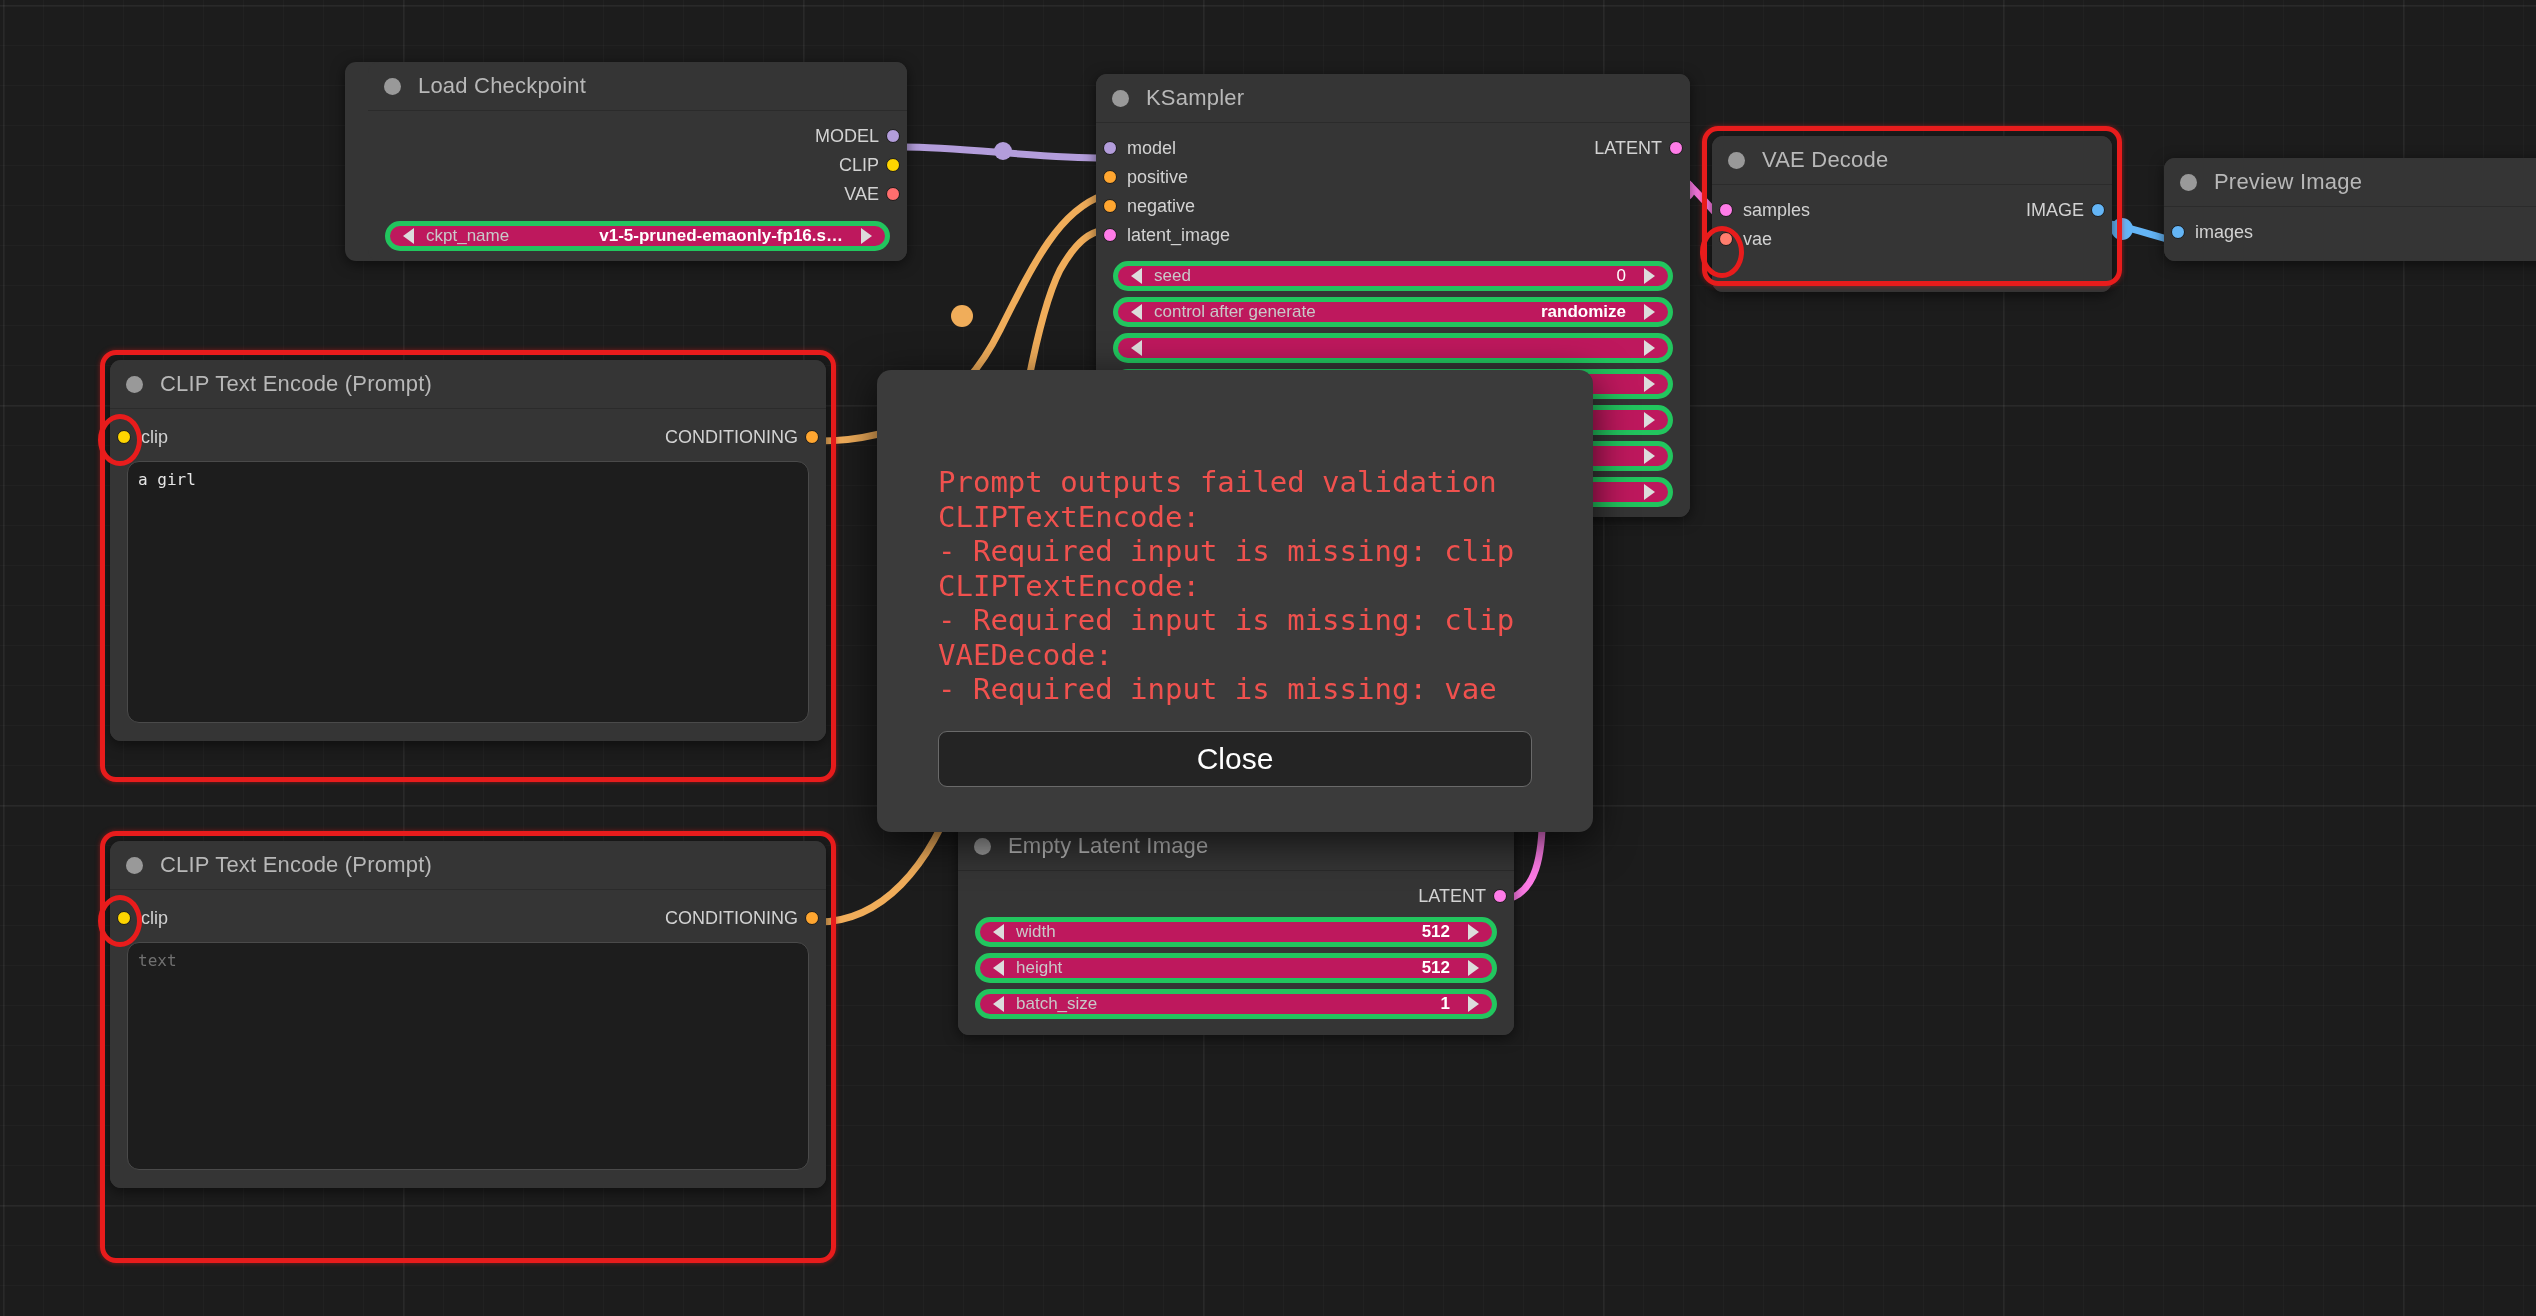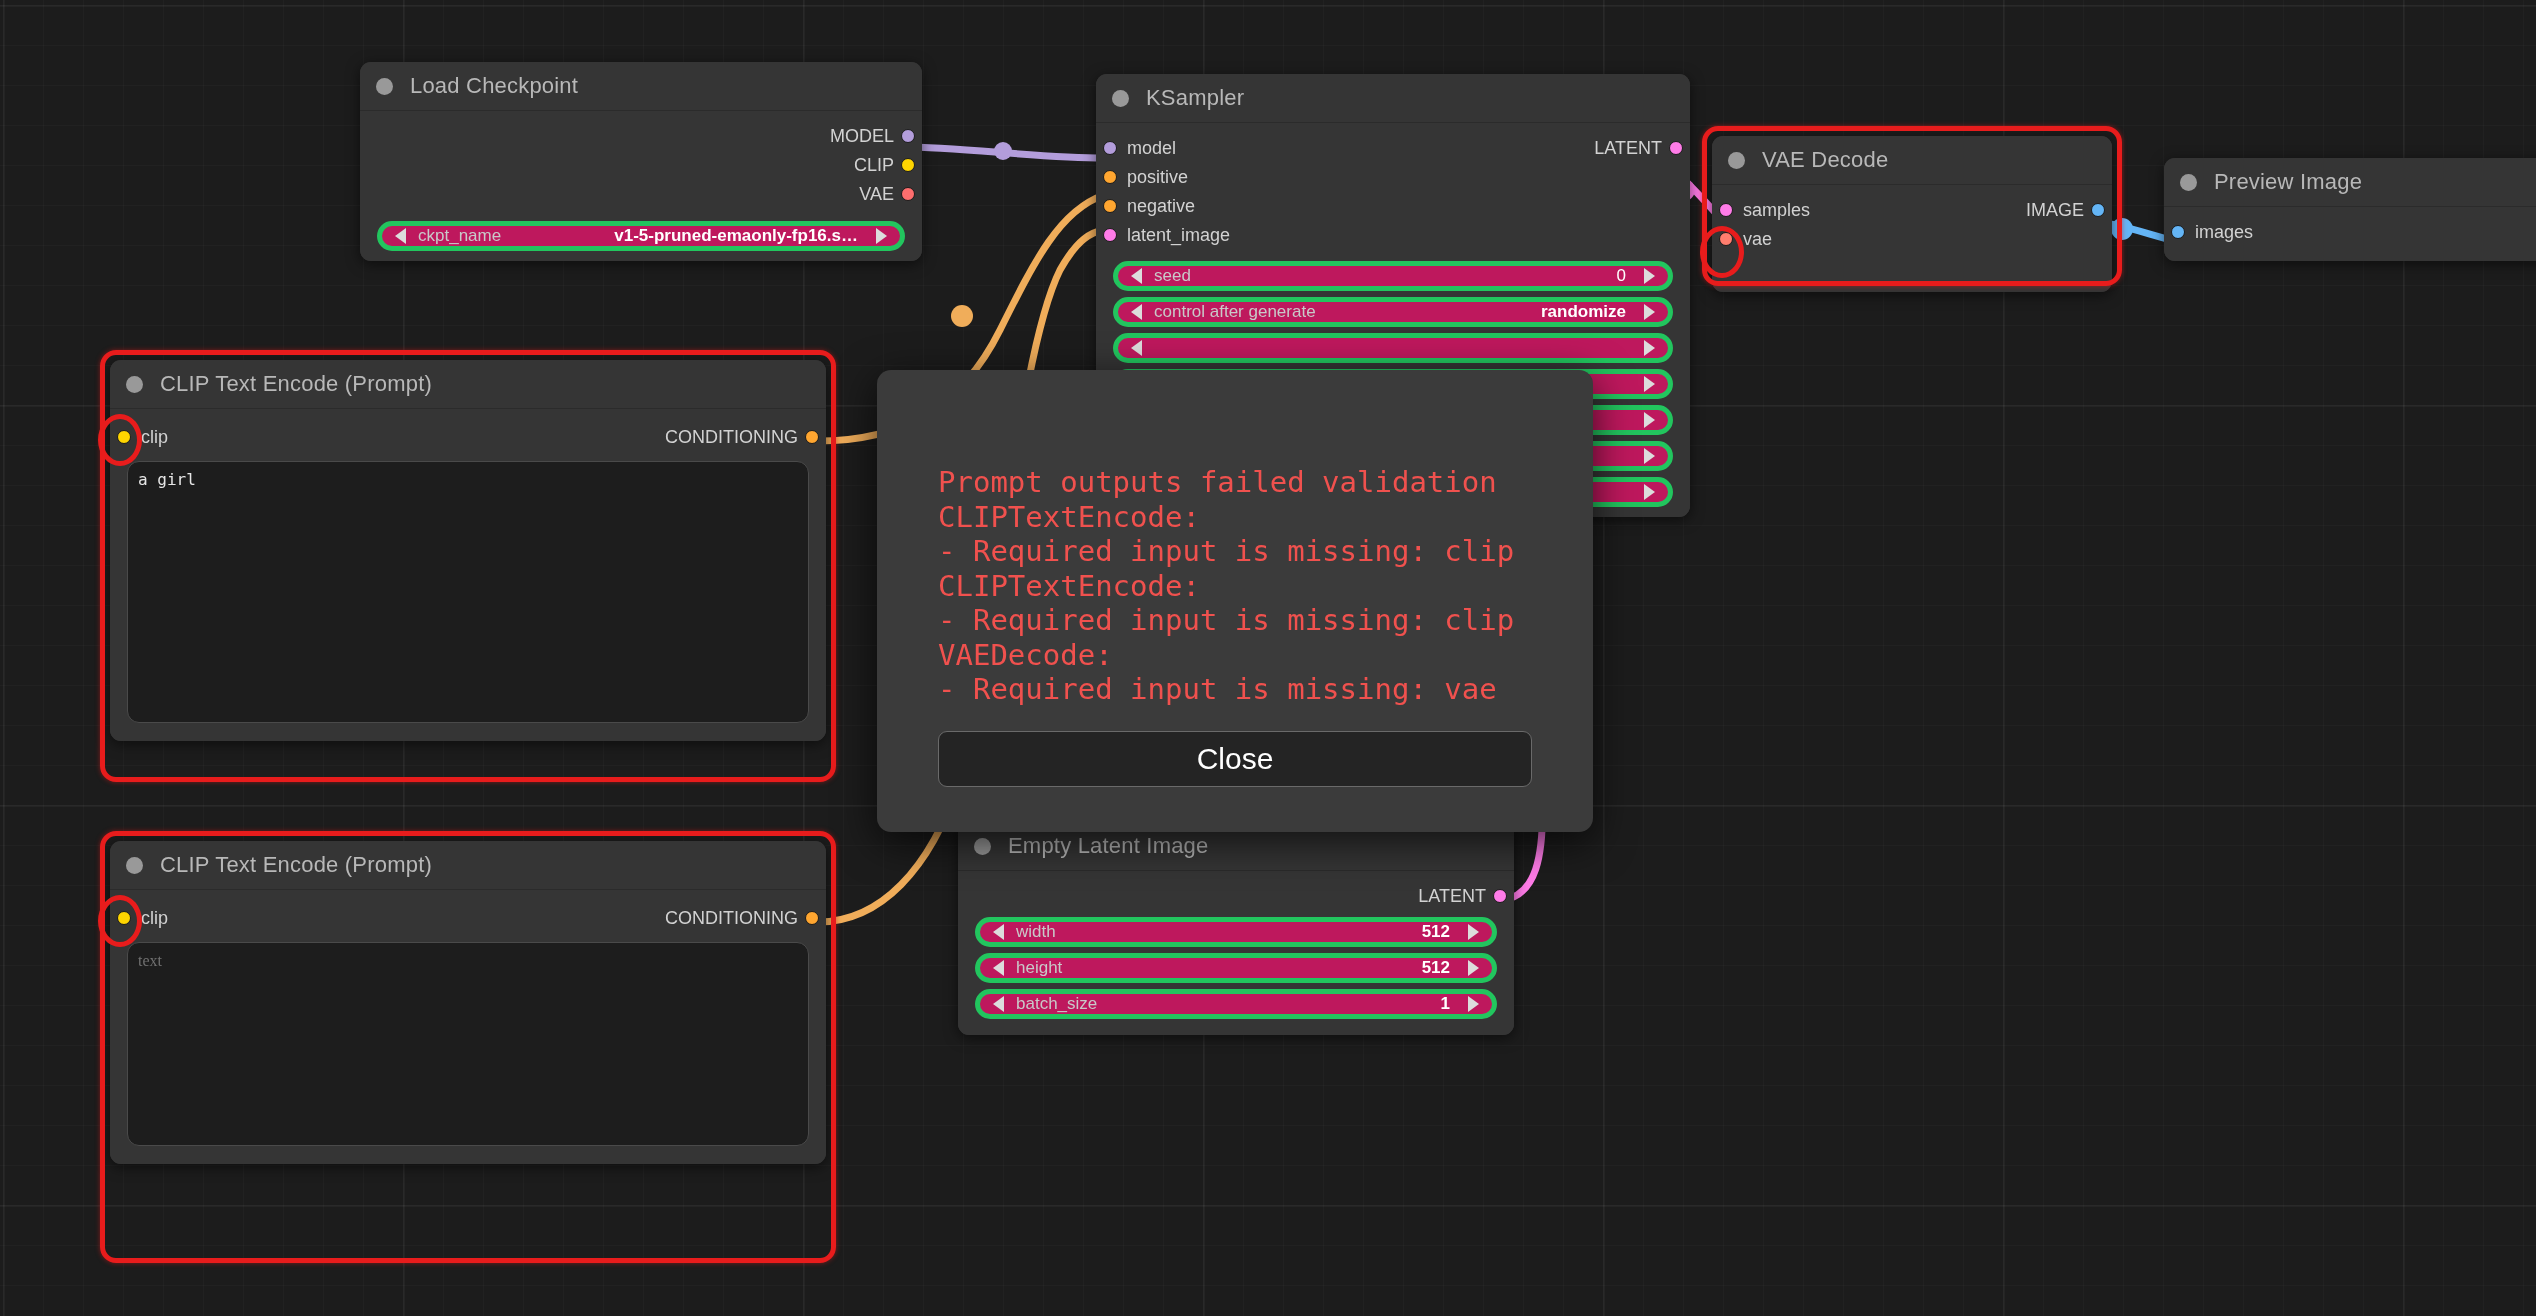--- a/index.html
+++ b/index.html
@@ -232,21 +232,21 @@
 
   <path d="M 1503,900 C 1535,895 1545,860 1542,790 C 1538,700 1500,560 1450,450 C 1410,360 1340,292 1250,276 C 1180,264 1120,266 1104,266" stroke="#ff7ce8" stroke-width="7" fill="none" stroke-linecap="round"></path>
 
   <path d="M 1638,158 C 1670,158 1690,185 1722,220" stroke="#ff7ce8" stroke-width="7" fill="none" stroke-linecap="round"></path>
   <circle cx="1684" cy="190" r="11" fill="#ff7ce8"></circle>
 
   <path d="M 2072,220 C 2110,220 2140,232 2175,241" stroke="#64b5f6" stroke-width="7" fill="none" stroke-linecap="round"></path>
   <circle cx="2122" cy="229" r="11" fill="#64b5f6"></circle>
 </svg>
 
-<div class="node" id="node-load-checkpoint" style="left:360px; top:62px; width:562px;">
+<div class="node" id="node-load-checkpoint" style="left:345px; top:62px; width:562px;padding-left:23px;">
   <div class="node-title-bar">
     <span class="node-dot"></span>
     <span class="node-title">Load Checkpoint</span>
   </div>
   <div class="node-body" style="padding-top:11px;">
     <div class="slot-row">
       <span class="port right" style="background:#b39ddb; top:7px;"></span>
       <span class="slot-out-label">MODEL</span>
     </div>
     <div class="slot-row">
@@ -395,21 +395,21 @@
     <span class="node-dot"></span>
     <span class="node-title">CLIP Text Encode (Prompt)</span>
   </div>
   <div class="node-body" style="padding-top:14px; padding-bottom:18px;">
     <div class="slot-row">
       <span class="port left" style="background:#ffd500; top:7px;"></span>
       <span class="slot-in-label">clip</span>
       <span class="port right" style="background:#ffa630; top:7px;"></span>
       <span class="slot-out-label">CONDITIONING</span>
     </div>
-    <div class="textarea placeholder" style="height:204px;font-family:Liberation Serif, serif;">
+    <div class="textarea placeholder" style="height:228px;">
       <span>text</span>
     </div>
   </div>
 </div>
 <div class="err-outline" style="left:100px; top:831px; width:736px; height:432px;"></div>
 <div class="err-ring" style="left:98px; top:895px;"></div>
 
 <div class="node" id="node-empty-latent" style="left:958px; top:822px; width:556px;">
   <div class="node-title-bar">
     <span class="node-dot"></span>

